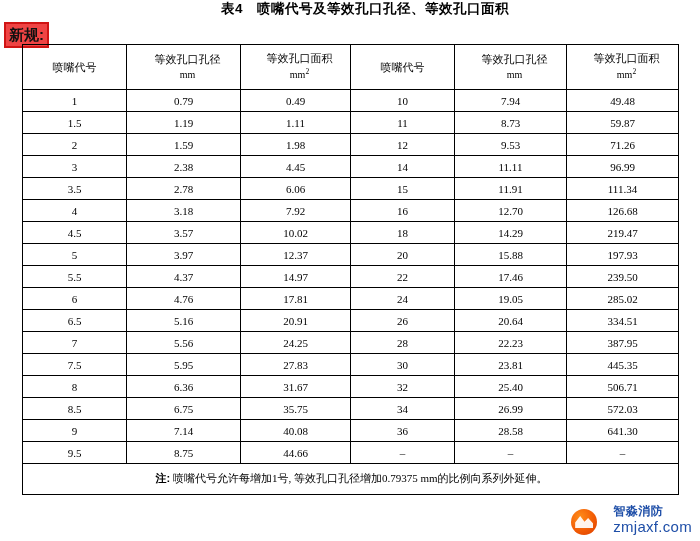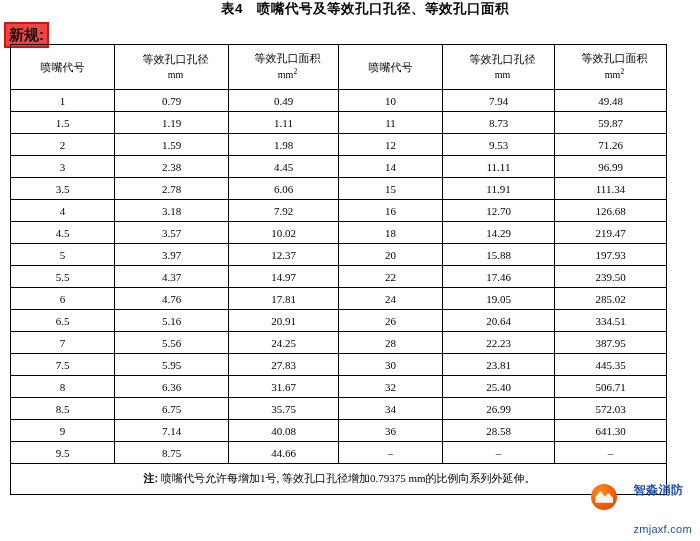--- a/index.html
+++ b/index.html
@@ -33,21 +33,21 @@
   .title {
     text-align: center;
     font-family: "Liberation Sans", sans-serif;
     font-size: 13.5px;
     font-weight: bold;
     padding-left: 30px;
     letter-spacing: 0.5px;
   }
   .table-wrap {
     position: absolute;
-    left: 10px;
+    left: 22px;
     top: 44px;
     width: 656px;
   }
   table.t4 {
     border-collapse: collapse;
     width: 656px;
     table-layout: fixed;
   }
   table.t4 td, table.t4 th {
     border: 1px solid #000000;
@@ -88,21 +88,21 @@
   }
   .note-row b {
     font-family: "Liberation Sans", sans-serif;
     font-size: 11px;
   }
   .watermark {
     position: absolute;
     right: 8px;
     bottom: 6px;
     display: flex;
-    align-items: flex-start;
+    align-items: flex-end;
     gap: 16px;
     pointer-events: none;
   }
   .wm-logo {
     width: 26px;
     height: 26px;
     border-radius: 50%;
     background: radial-gradient(circle at 35% 30%, #ff8c1a 0%, #f25c05 55%, #d93c00 100%);
     position: relative;
     overflow: hidden;
@@ -124,24 +124,23 @@
   }
   .wm-text .t1 {
     display: block;
     font-size: 12px;
     font-weight: bold;
     color: #1f4fa8;
     letter-spacing: 0.5px;
   }
   .wm-text .t2 {
     display: block;
-    font-size: 11px;
+    font-size: 15px;
     color: #1f4fa8;
     letter-spacing: 0.3px;
-    margin-top: 26px;
   }
 </style>
 </head>
 <body>
 
 <div class="badge">新规:</div>
 
 <div class="title">表4　喷嘴代号及等效孔口孔径、等效孔口面积</div>
 
 <div class="table-wrap">

